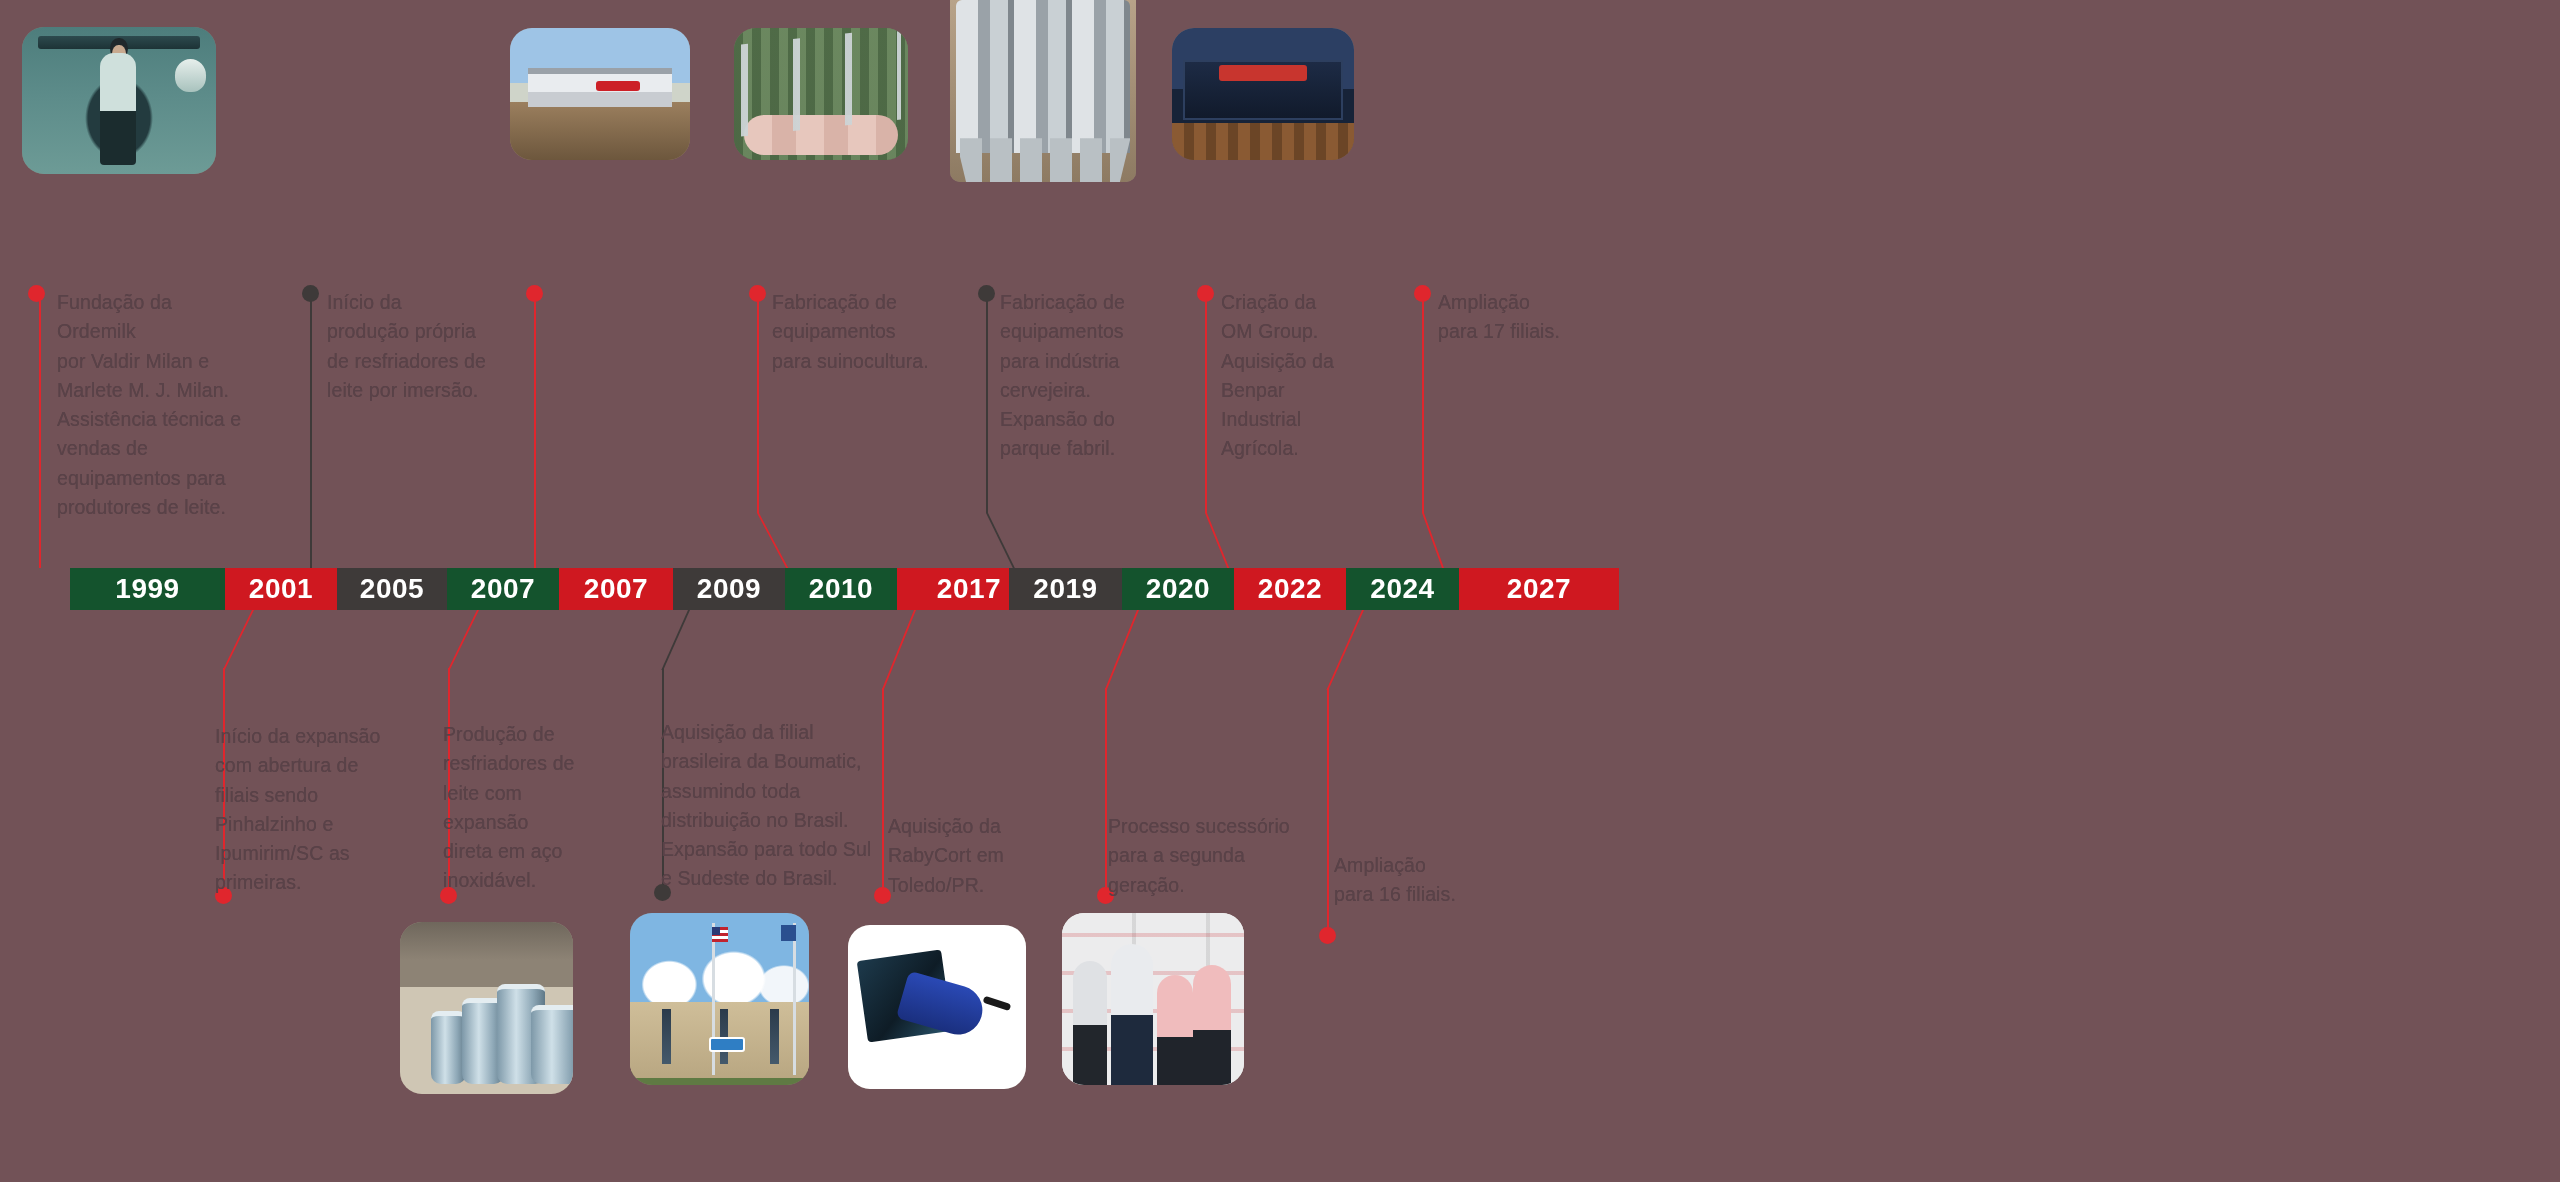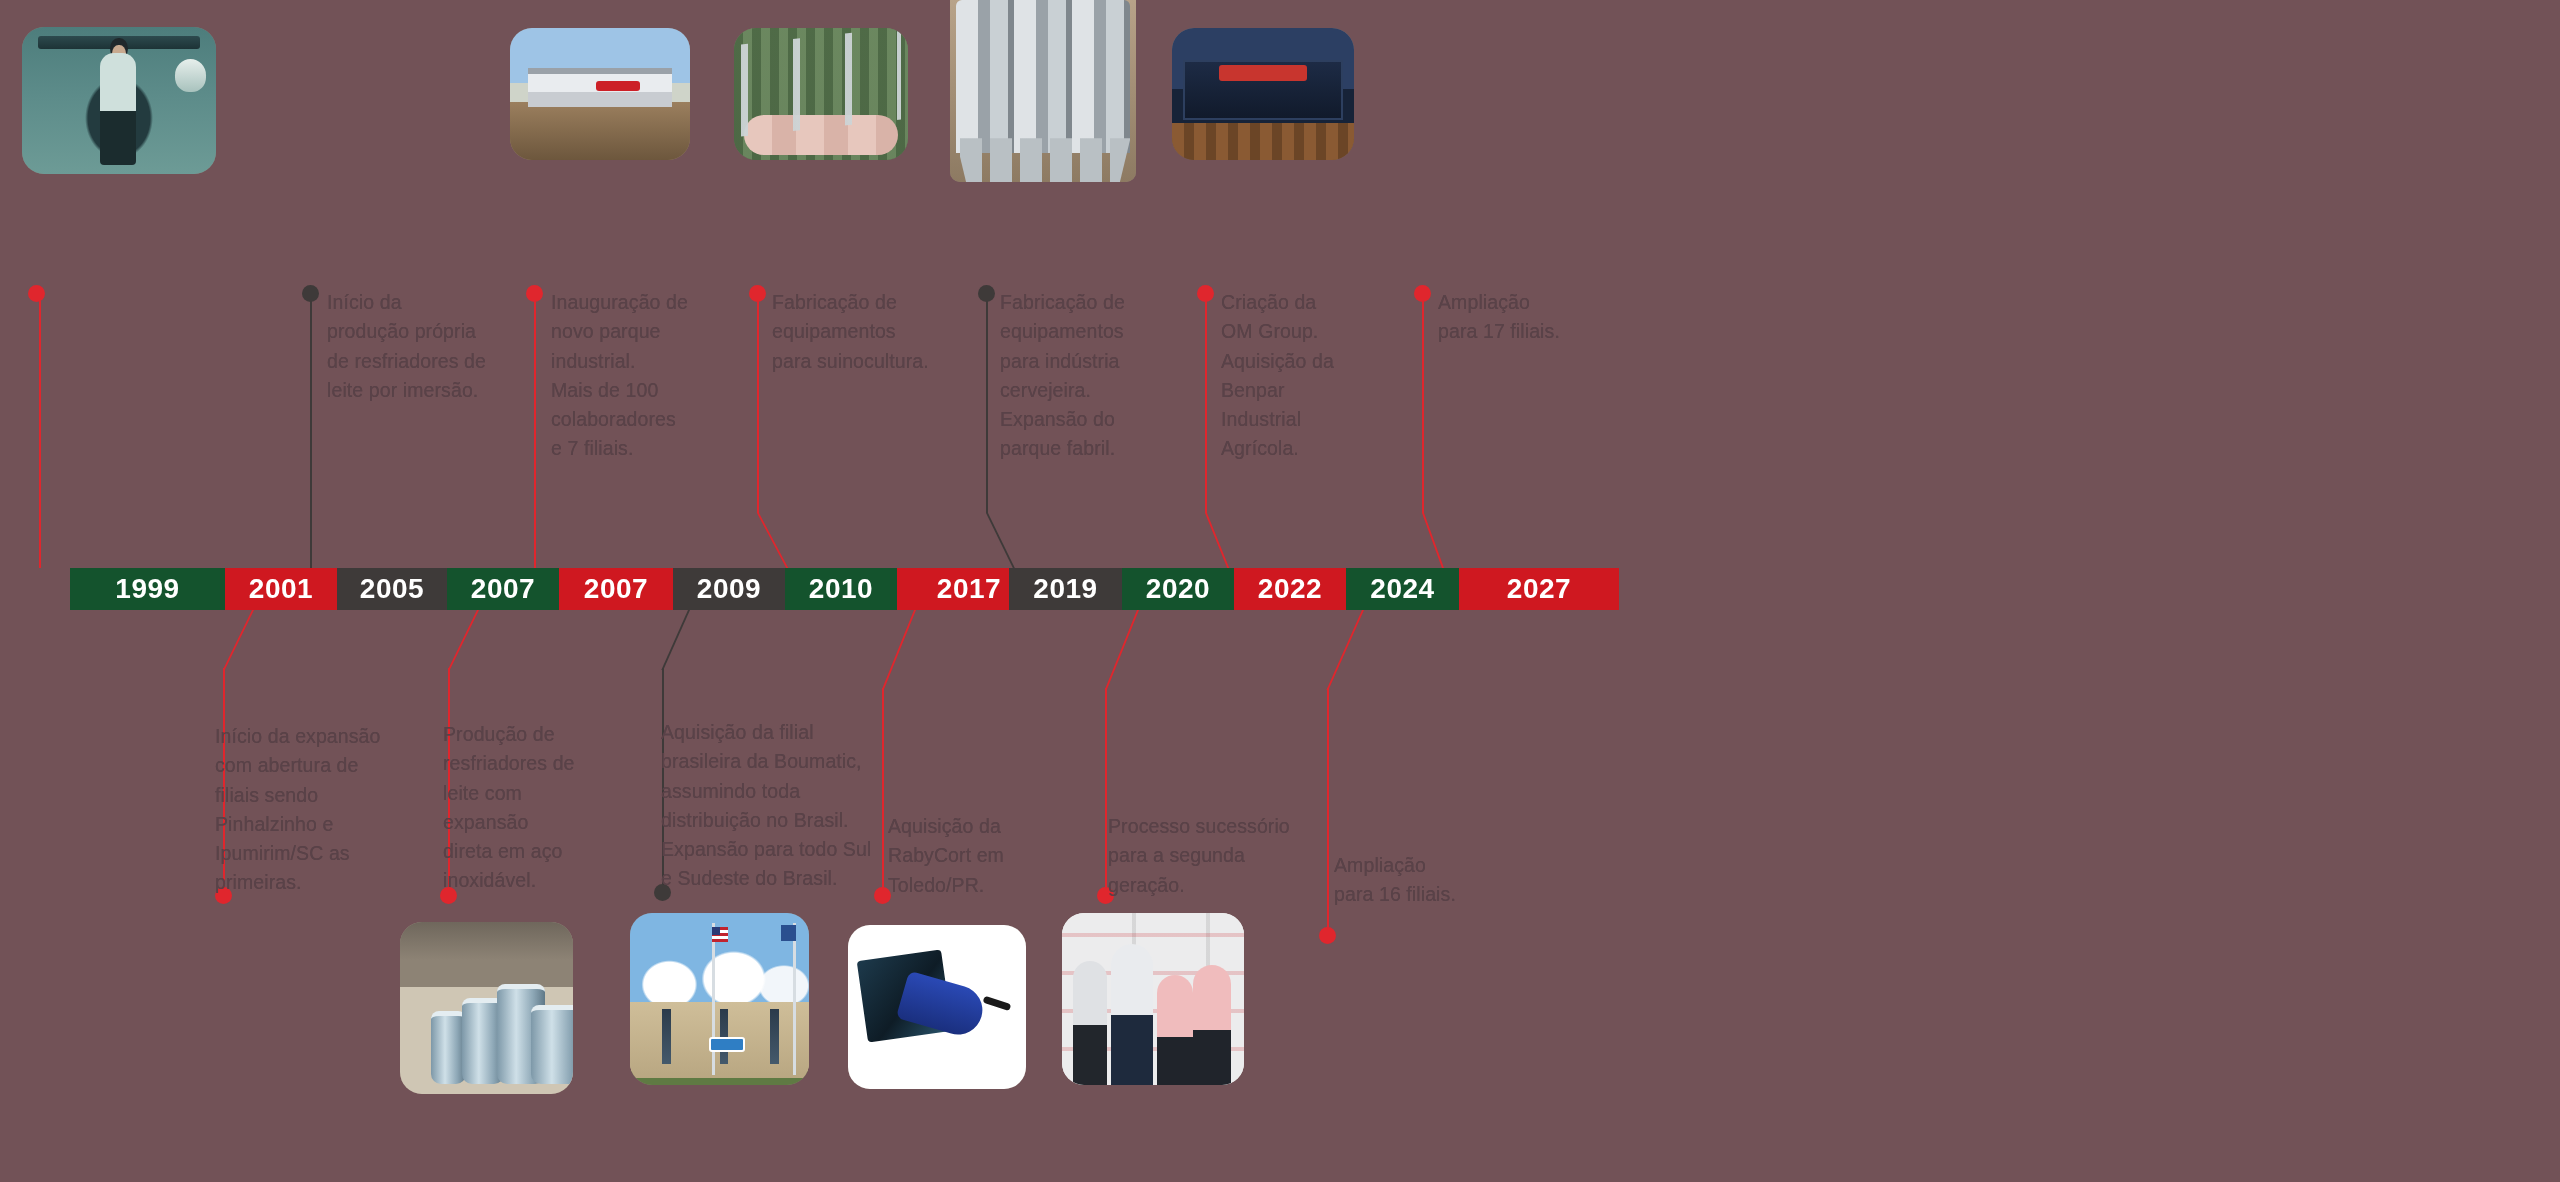--- a/index.html
+++ b/index.html
@@ -384,30 +384,31 @@
     <div class="seg" style="left:20px; top:78px; width:2px; height:215px;"></div>
   </div>
   <div class="dot" style="left:1097px; top:887px;"></div>
 
   <div class="stem" style="left:1310px; top:610px; width:70px; height:330px;">
     <div class="seg" style="left:52px; top:0; width:2px; height:80px; transform:skewX(-24deg); transform-origin:top;"></div>
     <div class="seg" style="left:17px; top:78px; width:2px; height:255px;"></div>
   </div>
   <div class="dot" style="left:1319px; top:927px;"></div>
 
+  <div class="caption" style="left:57px; top:288px; width:185px;">Fundação da Ordemilk
+por Valdir Milan e
+Marlete M. J. Milan.
+Assistência técnica e
+vendas de
+equipamentos para
+produtores de leite.</div>
   <div class="caption" style="left:327px; top:288px; width:180px;">Início da
 produção própria
 de resfriadores de
 leite por imersão.</div>
-  <div class="caption" style="left:551px; top:288px; width:170px;">Inauguração de
-novo parque
-industrial.
-Mais de 100
-colaboradores
-e 7 filiais.</div>
   <div class="caption" style="left:772px; top:288px; width:180px;">Fabricação de
 equipamentos
 para suinocultura.</div>
   <div class="caption" style="left:1000px; top:288px; width:175px;">Fabricação de
 equipamentos
 para indústria
 cervejeira.
 Expansão do
 parque fabril.</div>
   <div class="caption" style="left:1221px; top:288px; width:165px;">Criação da

